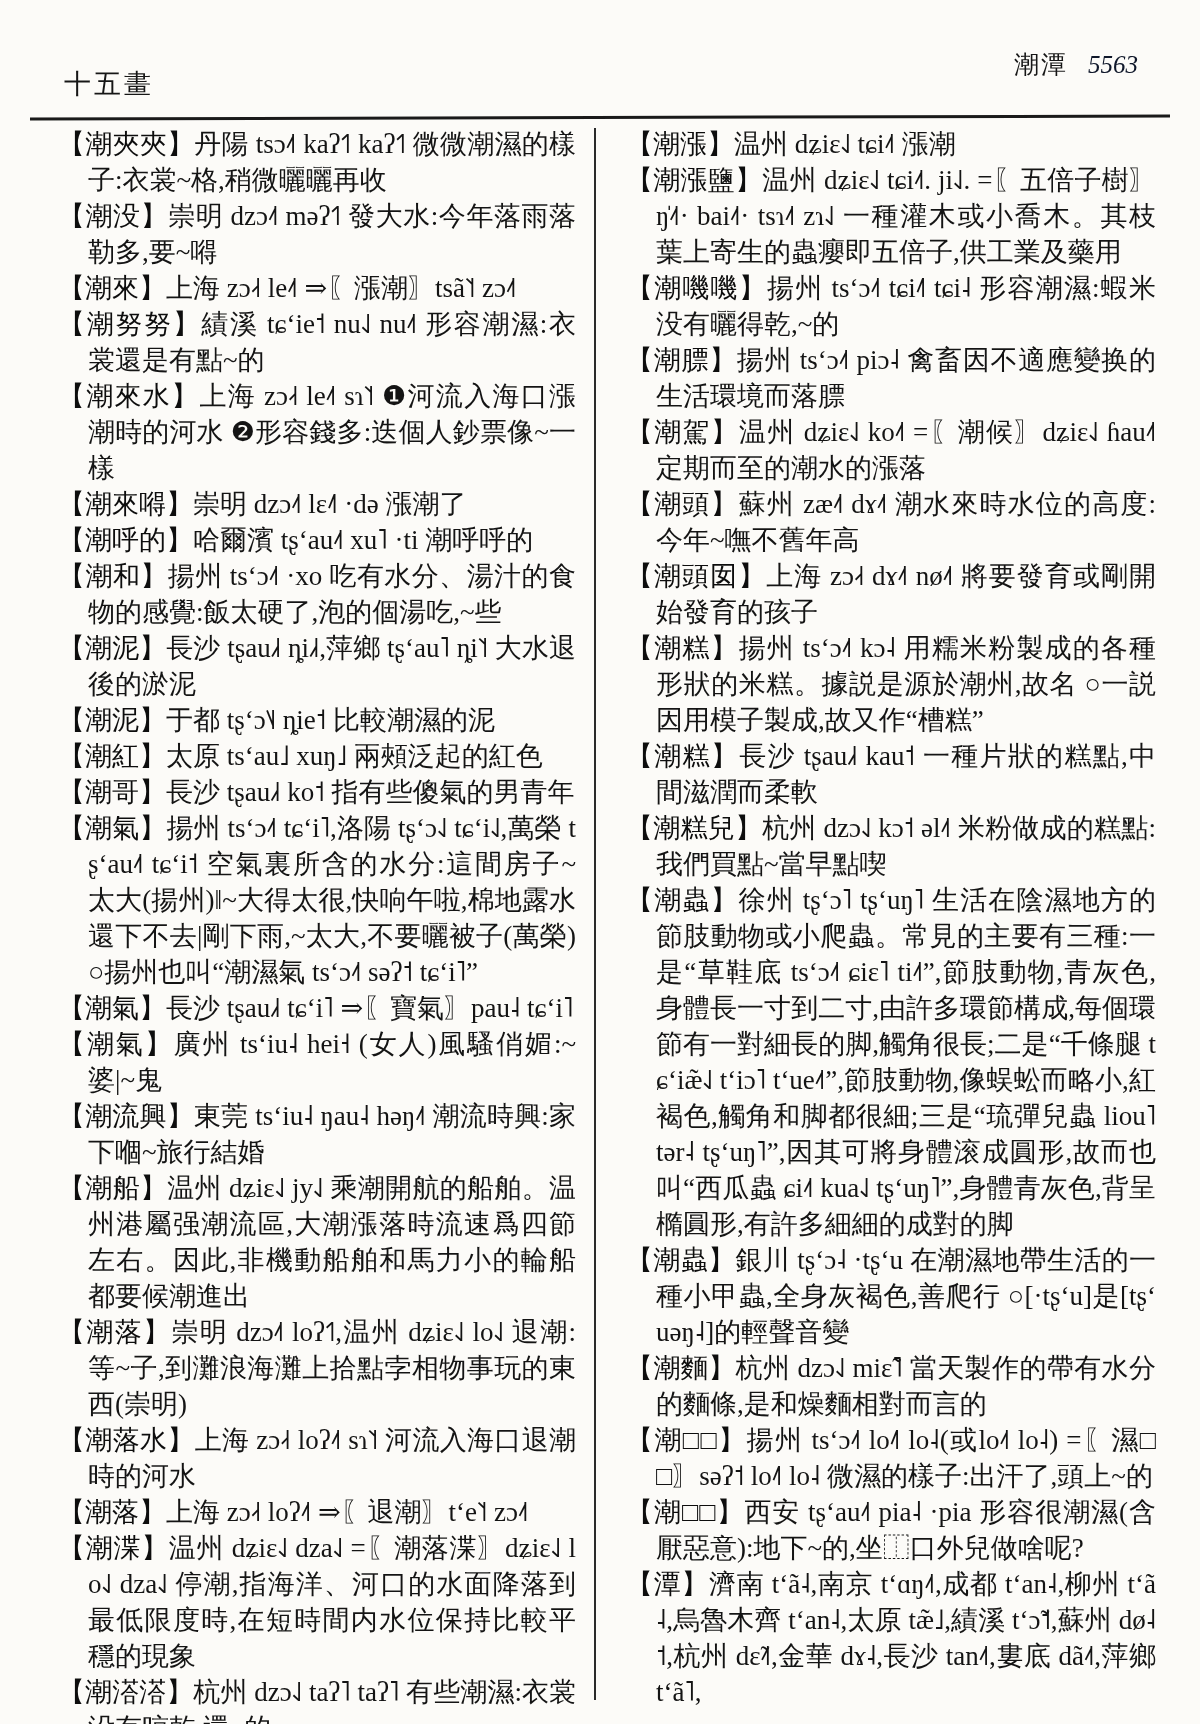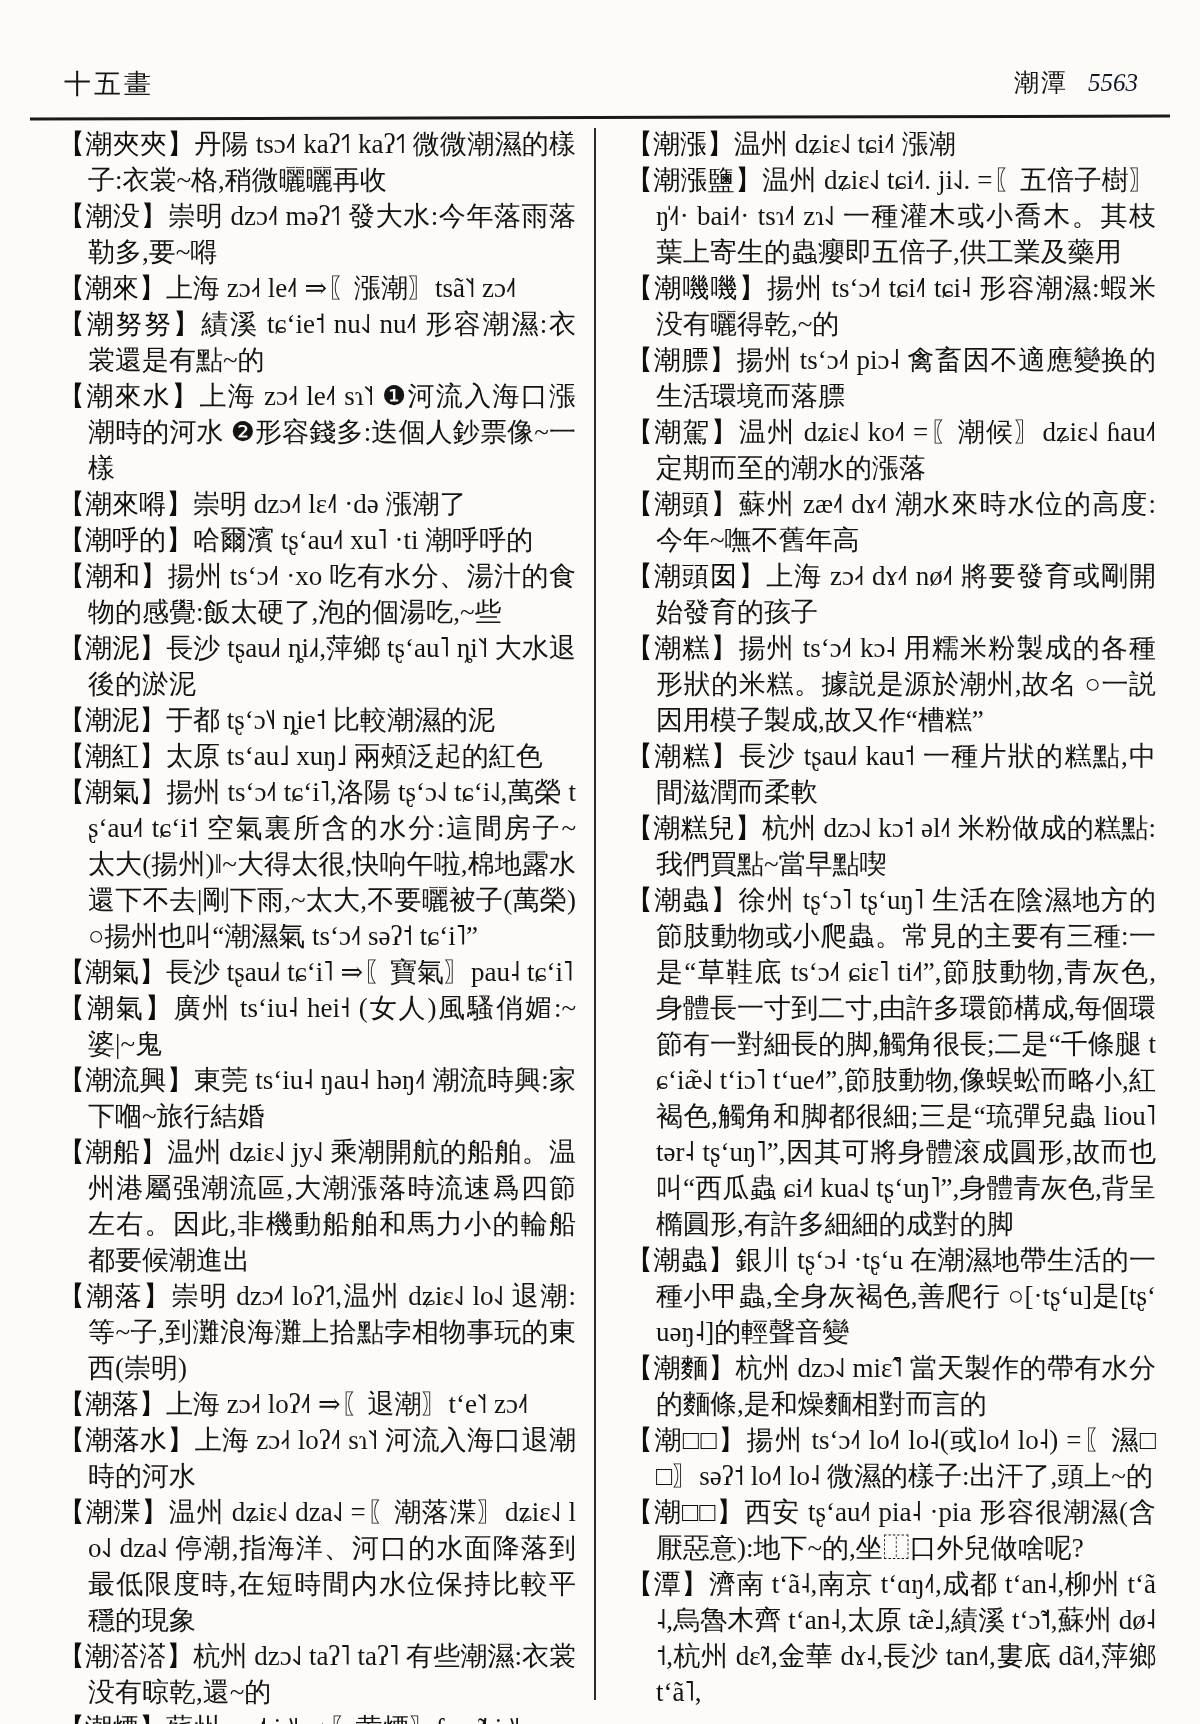--- a/index.html
+++ b/index.html
@@ -11,21 +11,21 @@
     overflow:hidden;
     position:relative;
   }
   .page{position:absolute;inset:0;background:#fcfbf8;}
   
   .hdr-section{
     position:absolute;left:64px;top:66px;
     font-size:27px;letter-spacing:3px;color:#161616;
   }
   .hdr-right{
-    position:absolute;top:66px;right:62px;
+    position:absolute;top:48px;right:62px;
     display:flex;gap:20px;align-items:baseline;
   }
   .hdr-guide{font-size:25px;letter-spacing:2px;color:#161616;}
   .hdr-page{font-size:25px;color:#0f172a;font-style:italic;}
   .hdr-rule{
     position:absolute;left:30px;top:116px;width:1140px;height:3px;
     background:#1a1a1a;transform:rotate(-0.15deg);
   }
   
   .col-divider{
@@ -102,20 +102,23 @@
       </div>
 
       <div class="entry">
         <span class="head">【潮泥】</span><span class="body">于都 tʂʻɔ˥˨ ȵie˦ 比較潮濕的泥</span>
       </div>
 
       <div class="entry">
         <span class="head">【潮紅】</span><span class="body">太原 tsʻau˩ xuŋ˩ 兩頰泛起的紅色</span>
       </div>
 
+      <div class="entry">
+        <span class="head">【潮哥】</span><span class="body">長沙 tʂau˩˧ ko˦ 指有些傻氣的男青年</span>
+      </div>
 
       <div class="entry">
         <span class="head">【潮氣】</span><span class="body">揚州 tsʻɔ˨˦ tɕʻi˥,洛陽 tʂʻɔ˨˩ tɕʻi˨˩,萬榮 tʂʻau˨˦ tɕʻi˦ 空氣裏所含的水分:這間房子~太大(揚州)‖~大得太很,快响午啦,棉地露水還下不去|剛下雨,~太大,不要曬被子(萬榮) ○揚州也叫“潮濕氣 tsʻɔ˨˦ səʔ˦ tɕʻi˥”</span>
       </div>
 
       <div class="entry">
         <span class="head">【潮氣】</span><span class="body">長沙 tʂau˩˧ tɕʻi˥ ⇒〖寶氣〗pau˨ tɕʻi˥</span>
       </div>
 
       <div class="entry">
@@ -129,28 +132,28 @@
       <div class="entry">
         <span class="head">【潮船】</span><span class="body">温州 dʑiɛ˨˩ jy˨˩ 乘潮開航的船舶。温州港屬强潮流區,大潮漲落時流速爲四節左右。因此,非機動船舶和馬力小的輪船都要候潮進出</span>
       </div>
 
 
       <div class="entry">
         <span class="head">【潮落】</span><span class="body">崇明 dzɔ˨˦ loʔ˦˥,温州 dʑiɛ˨˩ lo˨˩ 退潮:等~子,到灘浪海灘上拾點孛相物事玩的東西(崇明)</span>
       </div>
 
       <div class="entry">
+        <span class="head">【潮落水】</span><span class="body">上海 zɔ˨˧ loʔ˨˦ sɿ˥˦ 河流入海口退潮時的河水</span>
+      </div>
+
+      <div class="entry">
         <span class="head">【潮落】</span><span class="body">上海 zɔ˨˧ loʔ˨˦ ⇒〖退潮〗tʻe˥˦ zɔ˨˦</span>
       </div>
 
       <div class="entry">
-        <span class="head">【潮落水】</span><span class="body">上海 zɔ˨˧ loʔ˨˦ sɿ˥˦ 河流入海口退潮時的河水</span>
-      </div>
-
-      <div class="entry">
         <span class="head">【潮渫】</span><span class="body">温州 dʑiɛ˨˩ dza˨˩ =〖潮落渫〗dʑiɛ˨˩ lo˨˩ dza˨˩ 停潮,指海洋、河口的水面降落到最低限度時,在短時間内水位保持比較平穩的現象</span>
       </div>
 
       <div class="entry">
         <span class="head">【潮溚溚】</span><span class="body">杭州 dzɔ˨˩ taʔ˥ taʔ˥ 有些潮濕:衣裳没有晾乾,還~的</span>
       </div>
 
       <div class="entry">
         <span class="head">【潮煙】</span><span class="body">蘇州 zæ˨˦ iɪ˥˩ ⇒〖黄煙〗ɦuɑ̃˨˦ iɪ˥˩</span>
       </div>

